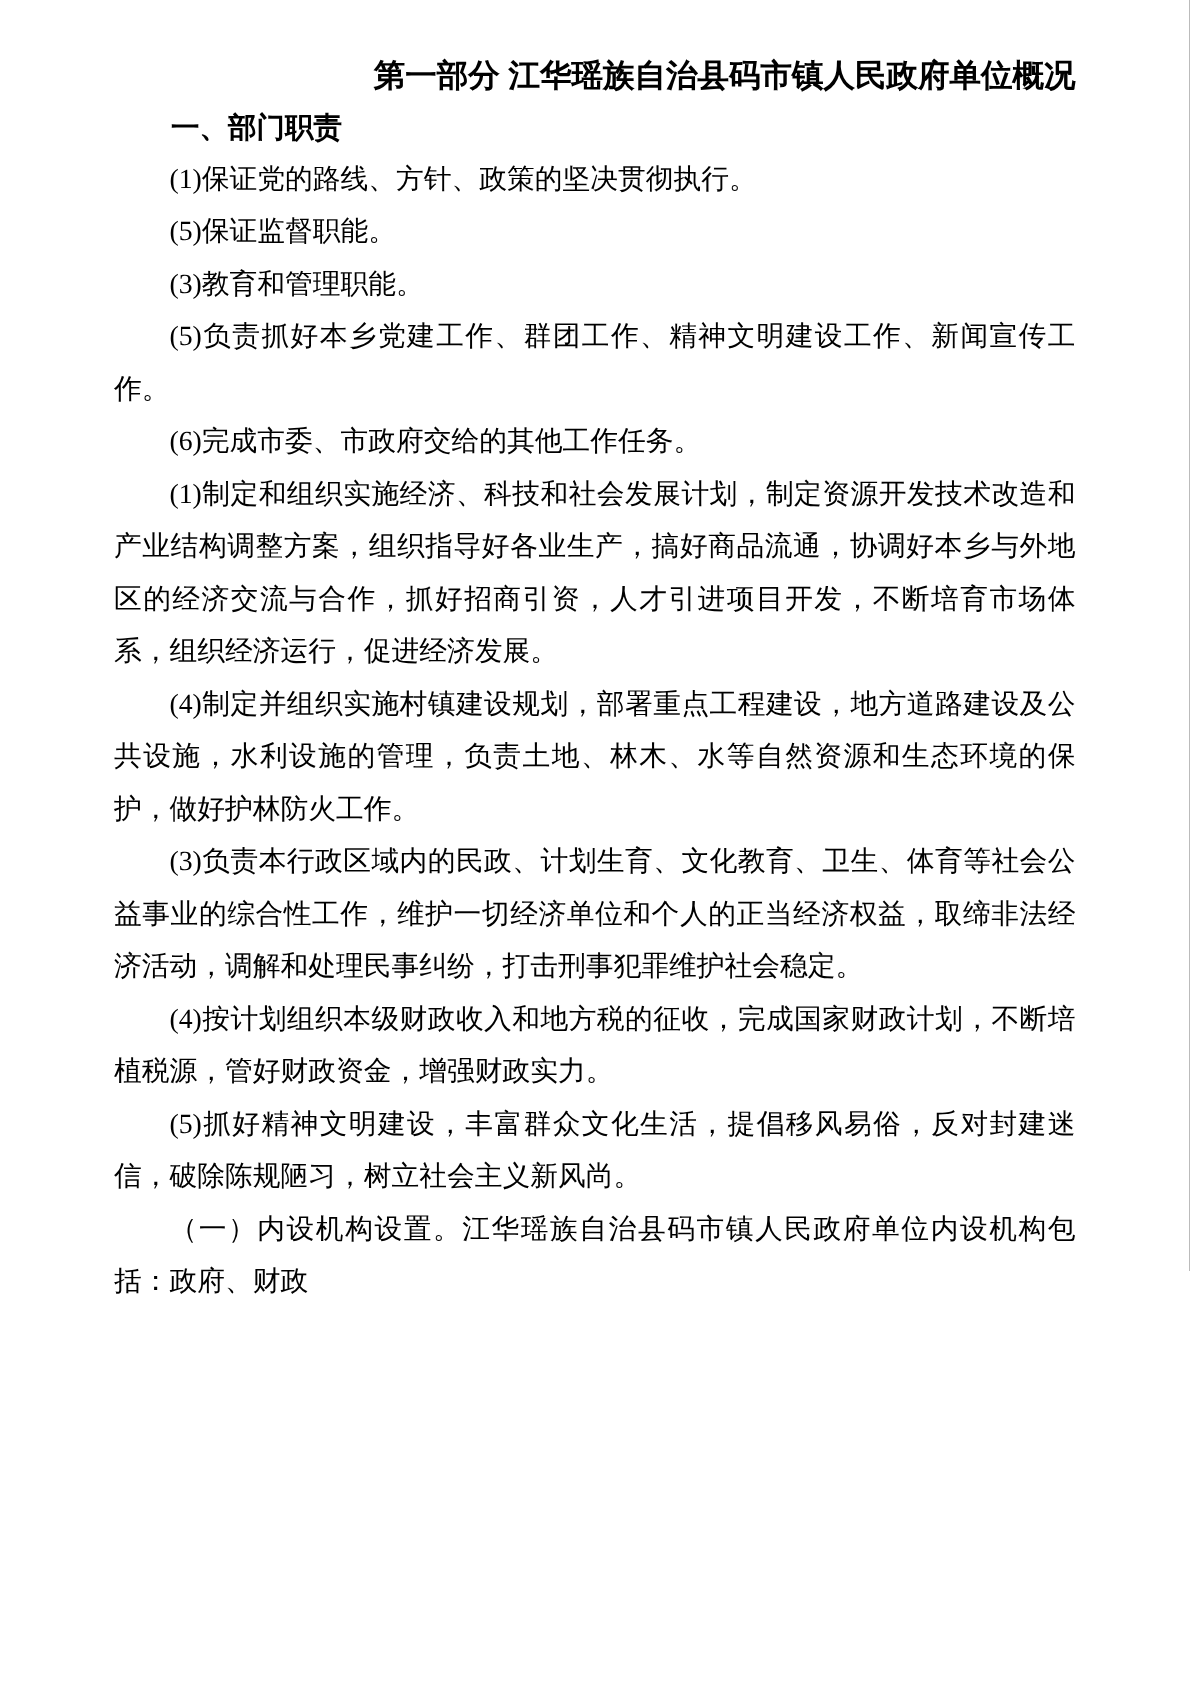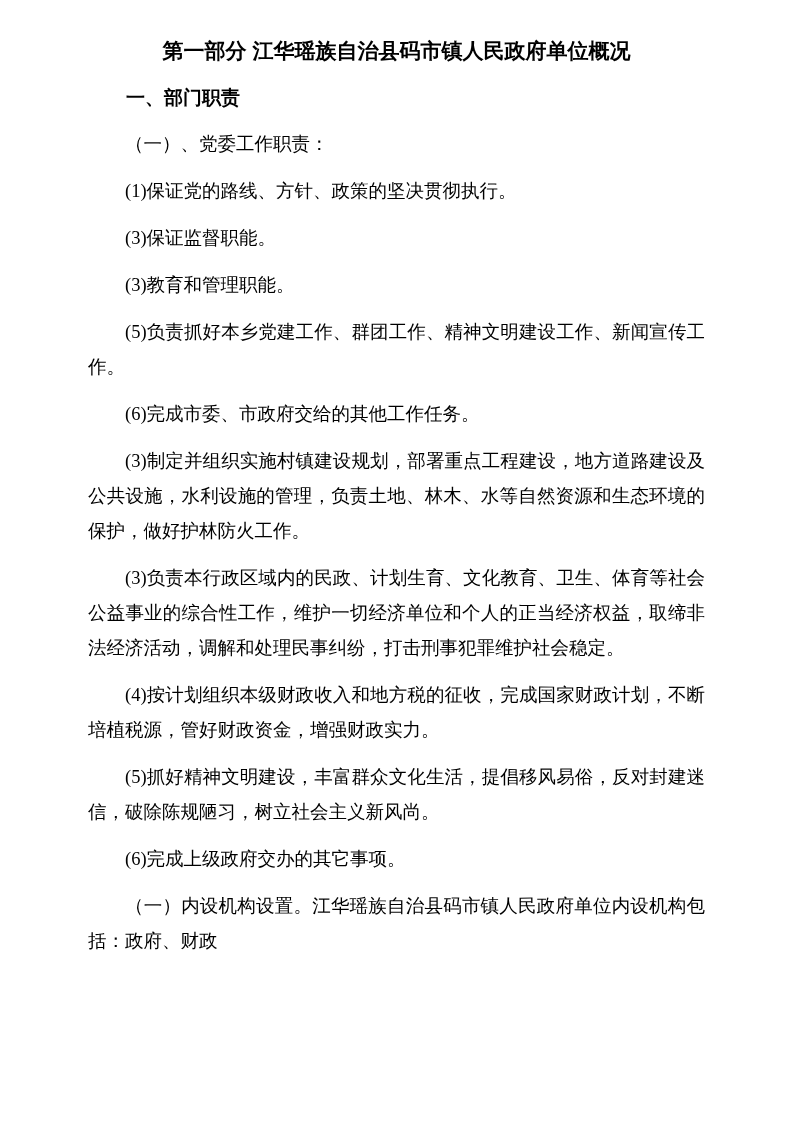--- a/index.html
+++ b/index.html
@@ -21,68 +21,67 @@
     color: #000000;
     font-family: "Liberation Serif", "DejaVu Serif", serif;
     font-size: 18.5px;
     line-height: 35px;
   }
   .doc-title {
     font-family: "Liberation Sans", "DejaVu Sans", sans-serif;
     font-weight: bold;
     font-size: 21px;
     line-height: 35px;
-    text-align: center;
+    text-align: right;
     margin: 0;
     white-space: nowrap;
   }
   p.para {
-    margin: 12px;
+    margin: 0;
     text-align: justify;
     text-indent: 2em;
   }
   p.para.heading {
     font-family: "Liberation Sans", "DejaVu Sans", sans-serif;
     font-weight: bold;
     font-size: 19px;
     text-align: left;
   }
 </style>
 </head>
 <body>
 
 <div class="page">
   <div class="doc">
 
     <h1 class="doc-title">第一部分 江华瑶族自治县码市镇人民政府单位概况</h1>
 
     <p class="para heading">一、部门职责</p>
 
-    <p class="para">（一）、党委工作职责：</p>
 
     <p class="para">(1)保证党的路线、方针、政策的坚决贯彻执行。</p>
 
-    <p class="para">(3)保证监督职能。</p>
+    <p class="para">(5)保证监督职能。</p>
 
     <p class="para">(3)教育和管理职能。</p>
 
 
     <p class="para">(5)负责抓好本乡党建工作、群团工作、精神文明建设工作、新闻宣传工作。</p>
 
     <p class="para">(6)完成市委、市政府交给的其他工作任务。</p>
 
 
+    <p class="para">(1)制定和组织实施经济、科技和社会发展计划，制定资源开发技术改造和产业结构调整方案，组织指导好各业生产，搞好商品流通，协调好本乡与外地区的经济交流与合作，抓好招商引资，人才引进项目开发，不断培育市场体系，组织经济运行，促进经济发展。</p>
 
-    <p class="para">(3)制定并组织实施村镇建设规划，部署重点工程建设，地方道路建设及公共设施，水利设施的管理，负责土地、林木、水等自然资源和生态环境的保护，做好护林防火工作。</p>
+    <p class="para">(4)制定并组织实施村镇建设规划，部署重点工程建设，地方道路建设及公共设施，水利设施的管理，负责土地、林木、水等自然资源和生态环境的保护，做好护林防火工作。</p>
 
     <p class="para">(3)负责本行政区域内的民政、计划生育、文化教育、卫生、体育等社会公益事业的综合性工作，维护一切经济单位和个人的正当经济权益，取缔非法经济活动，调解和处理民事纠纷，打击刑事犯罪维护社会稳定。</p>
 
     <p class="para">(4)按计划组织本级财政收入和地方税的征收，完成国家财政计划，不断培植税源，管好财政资金，增强财政实力。</p>
 
     <p class="para">(5)抓好精神文明建设，丰富群众文化生活，提倡移风易俗，反对封建迷信，破除陈规陋习，树立社会主义新风尚。</p>
 
-    <p class="para">(6)完成上级政府交办的其它事项。</p>
 
 
     <p class="para">（一）内设机构设置。江华瑶族自治县码市镇人民政府单位内设机构包括：政府、财政</p>
 
   </div>
 </div>
 
 </body></html>

